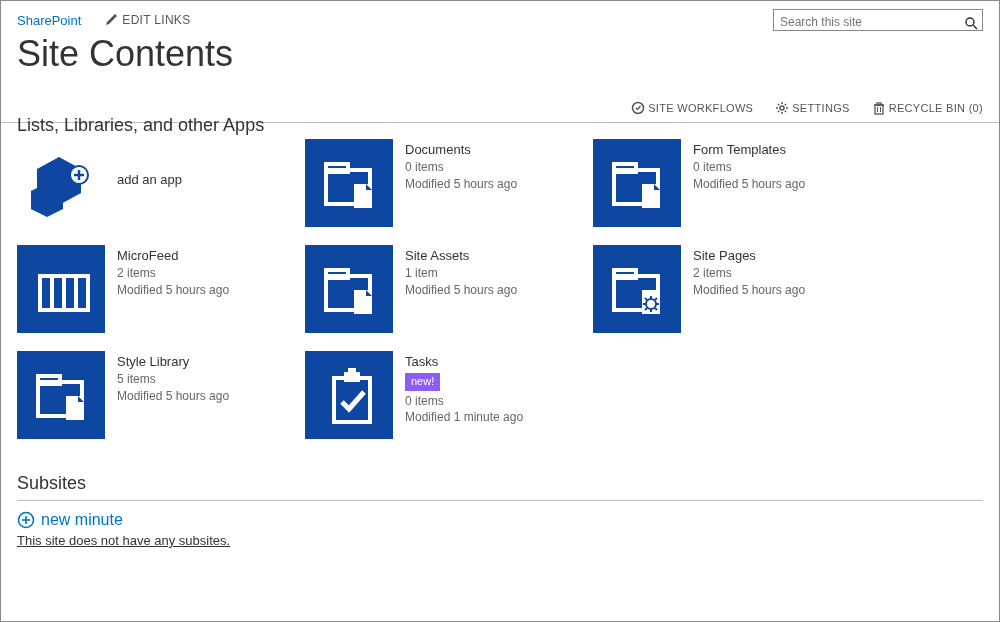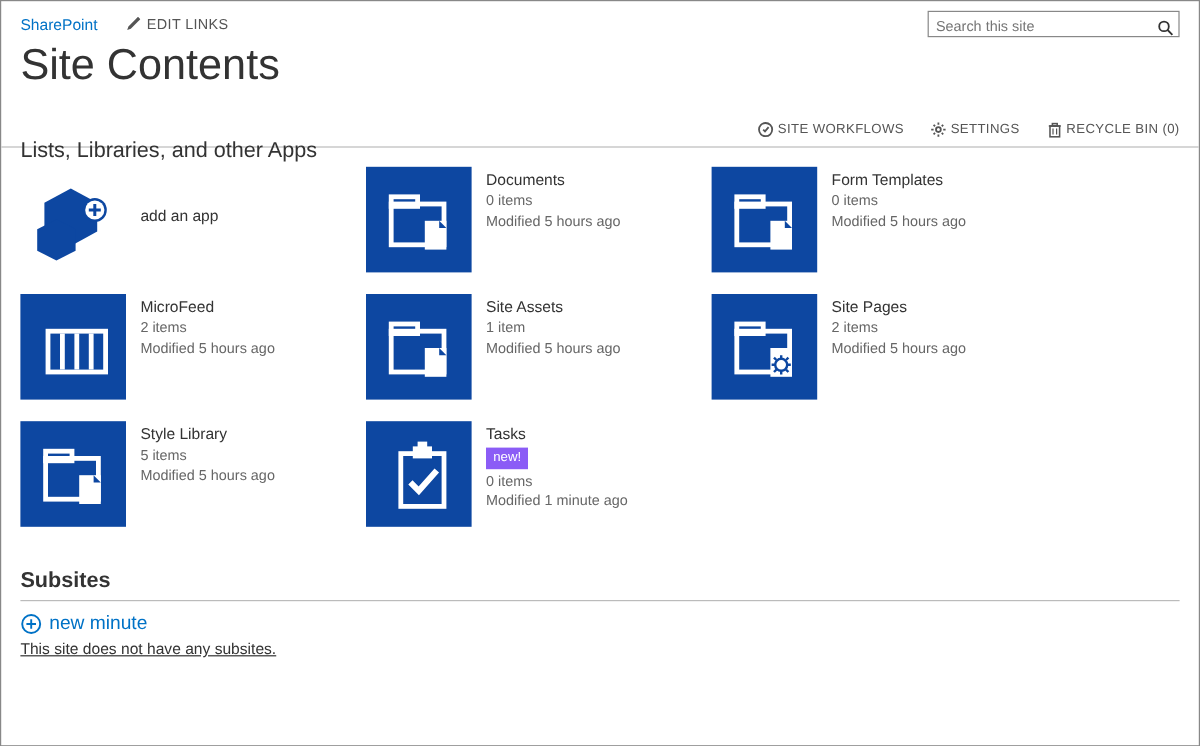--- a/index.html
+++ b/index.html
@@ -113,21 +113,21 @@
   .badge-new {
     display: inline-block;
     background: #8b5cf6;
     color: #fff;
     font-size: 11px;
     padding: 1px 6px;
     margin: 2px 0;
   }
   .subsites-header {
     font-size: 18px;
-    font-weight: 700;
+    font-weight: 400;
     color: #333;
     margin: 18px 16px 4px 16px;
     border-bottom: 1px solid #bbb;
     padding-bottom: 6px;
   }
   .new-subsite {
     display: flex;
     align-items: center;
     gap: 6px;
     color: #0072c6;

